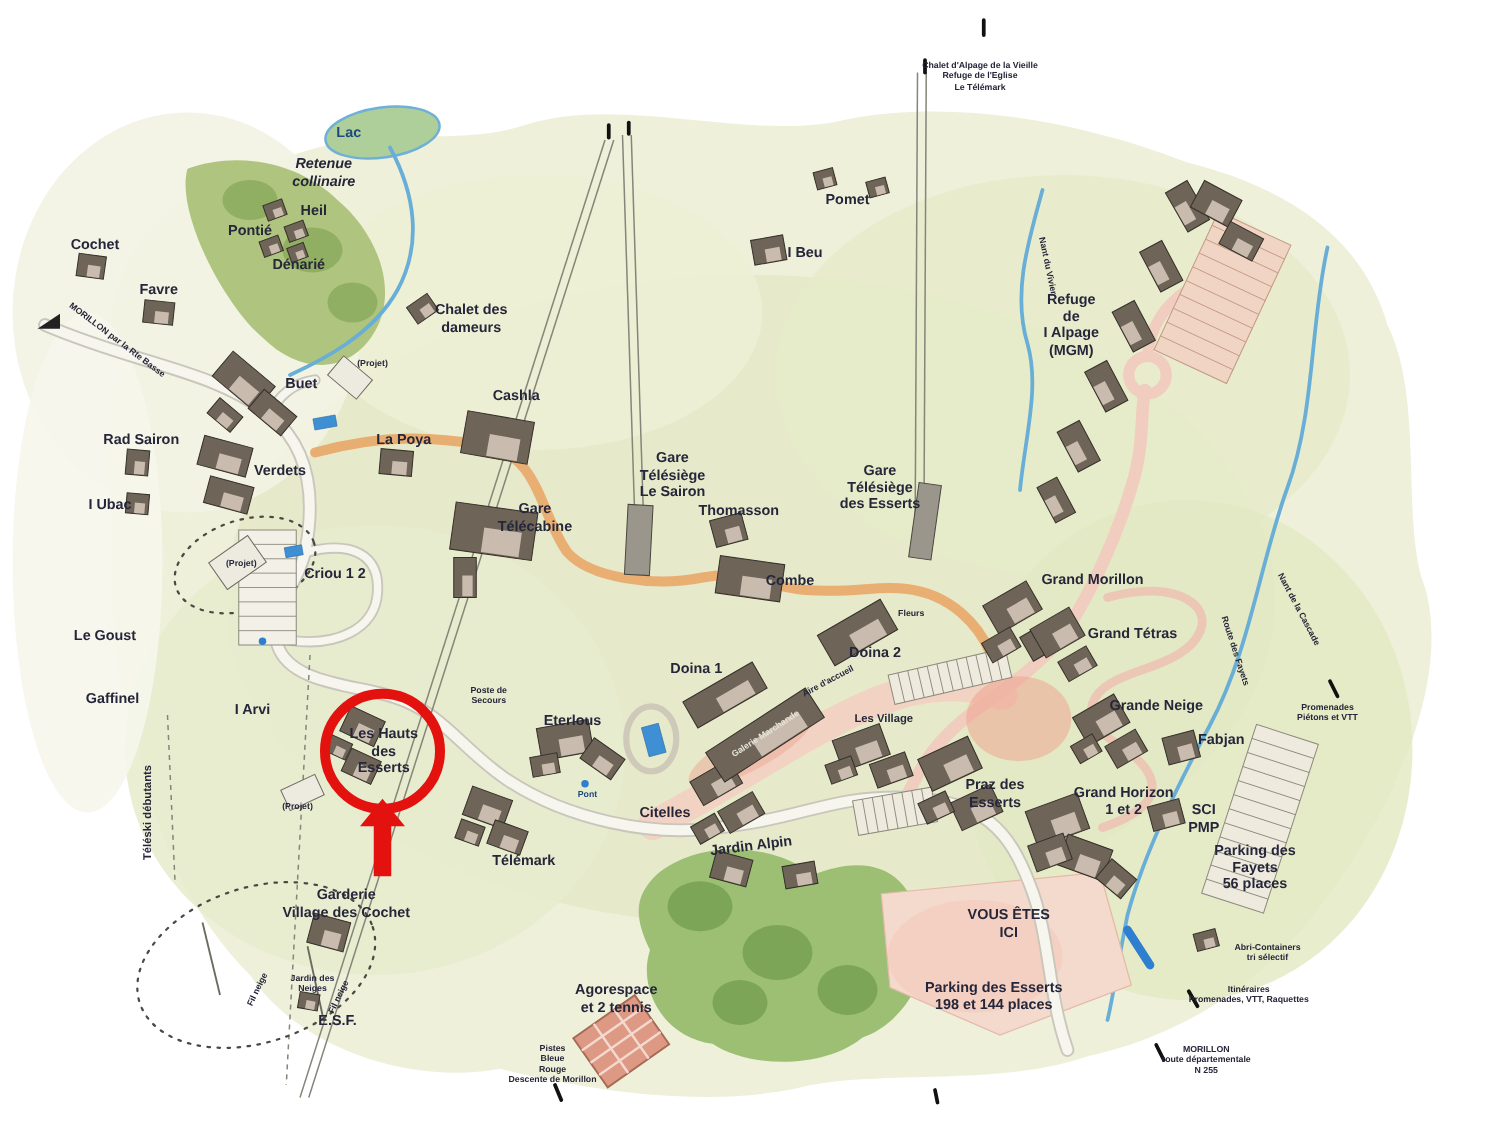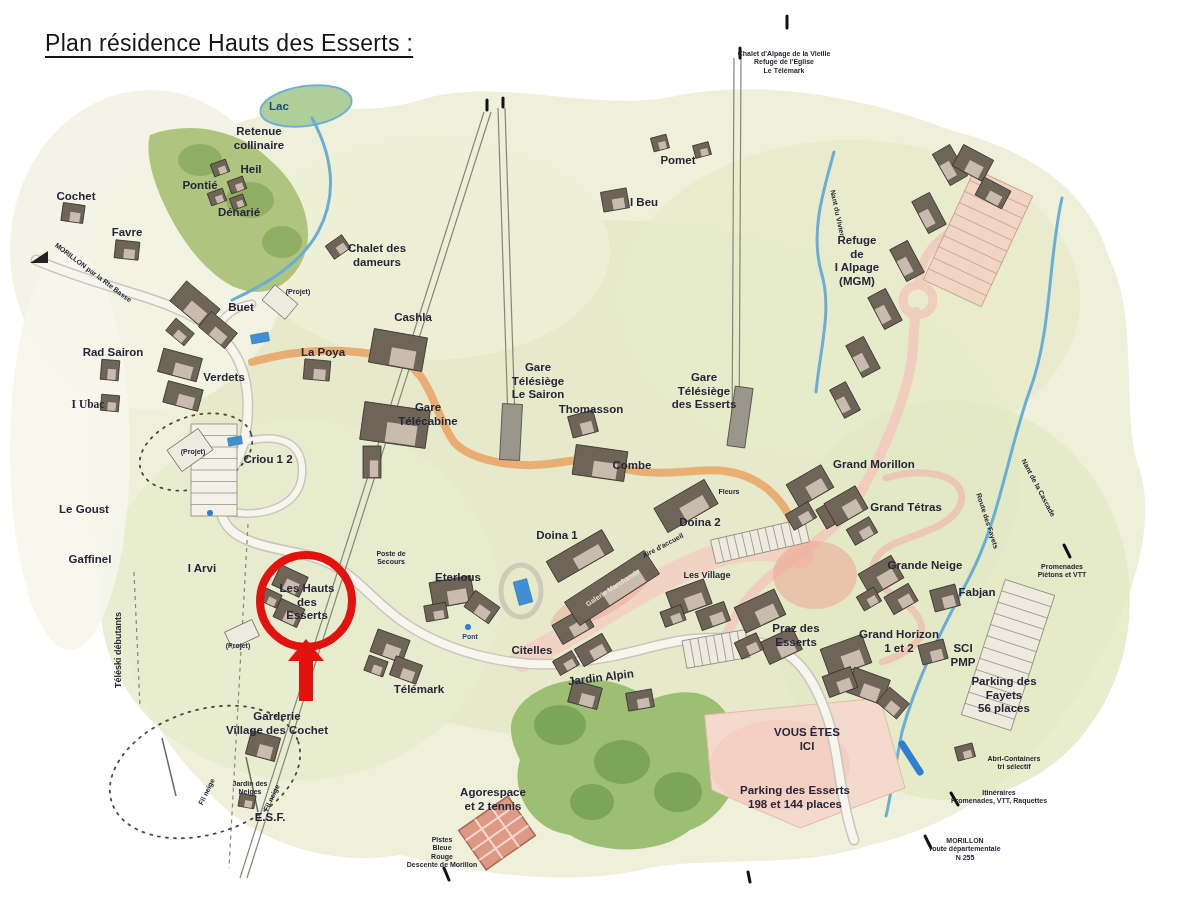--- a/index.html
+++ b/index.html
@@ -489,39 +489,38 @@
       <path d="M487,100 L487,110"></path>
       <path d="M503,98 L503,107"></path>
       <path d="M1064,545 L1070,557"></path>
       <path d="M951,793 L958,805"></path>
       <path d="M925,836 L931,848"></path>
       <path d="M444,868 L449,880"></path>
       <path d="M748,872 L750,882"></path>
     </g>
   </svg>
 
-  <div class="title">Plan résidence Hauts des Esserts :</div>
 
   <div class="labels" id="labelLayer">
       <div class="lbl md" style="left: 279px; top: 107px; transform: translate(-50%, -50%); color: rgb(30, 74, 124);">Lac</div>
-      <div class="lbl md" style="left: 259px; top: 139px; transform: translate(-50%, -50%);">Retenue
+      <div class="lbl md" style="left: 259px; top: 139px; transform: translate(-50%, -50%); font-style: italic;">Retenue
 collinaire</div>
       <div class="lbl md" style="left: 251px; top: 170px; transform: translate(-50%, -50%);">Heil</div>
       <div class="lbl md" style="left: 200px; top: 186px; transform: translate(-50%, -50%);">Pontié</div>
       <div class="lbl md" style="left: 239px; top: 213px; transform: translate(-50%, -50%);">Dénarié</div>
       <div class="lbl md" style="left: 76px; top: 197px; transform: translate(-50%, -50%);">Cochet</div>
       <div class="lbl md" style="left: 127px; top: 233px; transform: translate(-50%, -50%);">Favre</div>
       <div class="lbl md" style="left: 678px; top: 161px; transform: translate(-50%, -50%);">Pomet</div>
       <div class="lbl md" style="left: 644px; top: 203px; transform: translate(-50%, -50%);">I Beu</div>
       <div class="lbl md" style="left: 377px; top: 256px; transform: translate(-50%, -50%);">Chalet des
 dameurs</div>
       <div class="lbl md" style="left: 241px; top: 308px; transform: translate(-50%, -50%);">Buet</div>
       <div class="lbl md" style="left: 113px; top: 353px; transform: translate(-50%, -50%);">Rad Sairon</div>
       <div class="lbl md" style="left: 224px; top: 378px; transform: translate(-50%, -50%);">Verdets</div>
-      <div class="lbl md" style="left: 88px; top: 405px; transform: translate(-50%, -50%); font-family: Liberation Serif, serif;">I Ubac</div>
+      <div class="lbl md" style="left: 88px; top: 405px; transform: translate(-50%, -50%);">I Ubac</div>
       <div class="lbl md" style="left: 323px; top: 353px; transform: translate(-50%, -50%);">La Poya</div>
       <div class="lbl xs" style="left: 298px; top: 292px; transform: translate(-50%, -50%);">(Projet)</div>
       <div class="lbl xs" style="left: 193px; top: 452px; transform: translate(-50%, -50%);">(Projet)</div>
       <div class="lbl xs" style="left: 238px; top: 646px; transform: translate(-50%, -50%);">(Projet)</div>
       <div class="lbl md" style="left: 268px; top: 460px; transform: translate(-50%, -50%); text-align: right;">Criou 1 2</div>
       <div class="lbl md" style="left: 413px; top: 318px; transform: translate(-50%, -50%);">Cashla</div>
       <div class="lbl md" style="left: 428px; top: 415px; transform: translate(-50%, -50%);">Gare
 Télécabine</div>
       <div class="lbl md" style="left: 538px; top: 381px; transform: translate(-50%, -50%);">Gare
 Télésiège

